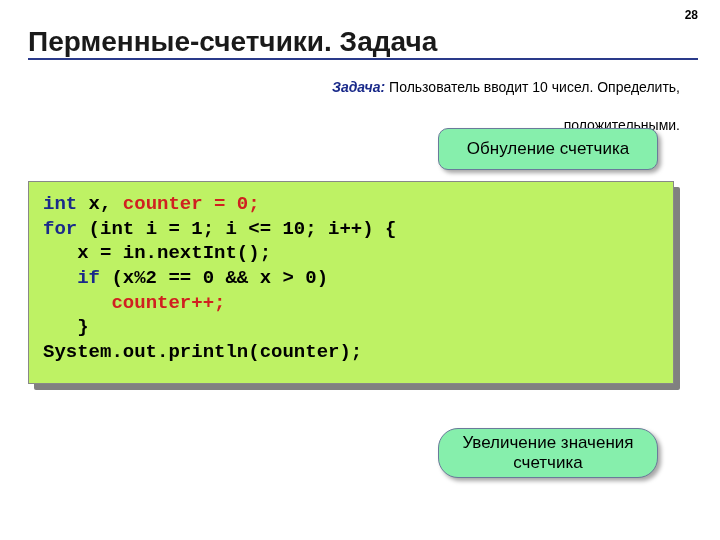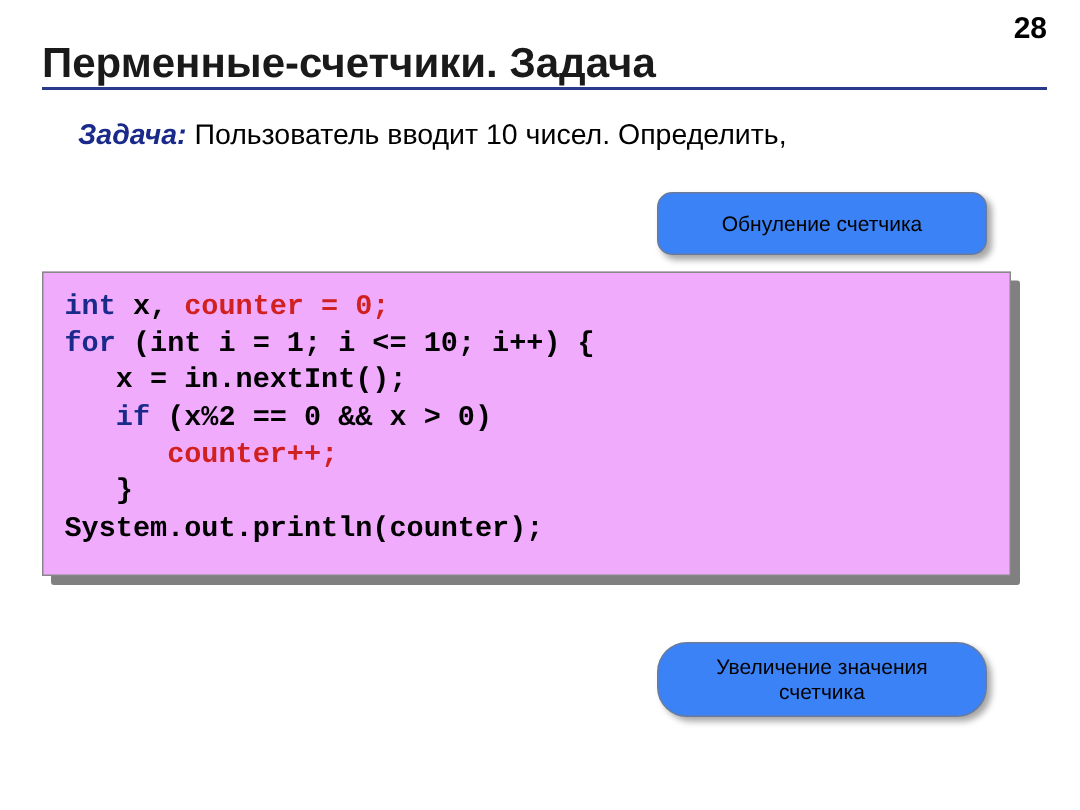--- a/index.html
+++ b/index.html
@@ -9,21 +9,21 @@
     height: 540px;
     background: #ffffff;
     font-family: Arial, Helvetica, sans-serif;
     position: relative;
     overflow: hidden;
   }
   .page-number {
     position: absolute;
     top: 8px;
     right: 22px;
-    font-size: 20px;
+    font-size: 12px;
     font-weight: bold;
     color: #000;
   }
   .title {
     position: absolute;
     top: 26px;
     left: 28px;
     font-size: 28px;
     font-weight: bold;
     color: #1a1a1a;
@@ -34,23 +34,24 @@
     left: 28px;
     right: 22px;
     height: 2px;
     background: #2a3a8a;
   }
   .task-text {
     position: absolute;
     top: 78px;
     left: 38px;
     right: 40px;
-    font-size: 19px;
+    font-size: 14px;
     line-height: 1.35;
     color: #000;
+    text-align: right;
   }
   .task-label {
     color: #1a2a8a;
     font-weight: bold;
     font-style: italic;
     margin-left: 14px;
   }
   .code-shadow {
     position: absolute;
     top: 187px;
@@ -59,39 +60,39 @@
     height: 203px;
     background: #808080;
     border-radius: 2px;
   }
   .code-block {
     position: absolute;
     top: 181px;
     left: 28px;
     width: 646px;
     height: 203px;
-    background: #f0abfc;
+    background: #bef264;
     border: 1px solid #888;
     padding: 10px 14px;
     font-family: "Courier New", monospace;
     font-size: 19px;
     font-weight: bold;
     line-height: 1.3;
     white-space: pre;
     color: #000;
   }
   .kw { color: #1a2a8a; font-weight: bold; }
   .hl { color: #d02020; font-weight: bold; }
   .callout {
     position: absolute;
-    background: #3b82f6;
+    background: #86efac;
     border: 1px solid #6a7a9a;
     border-radius: 10px;
     box-shadow: 3px 3px 4px rgba(0,0,0,0.35);
-    font-size: 14px;
+    font-size: 17px;
     text-align: center;
     color: #000;
     display: flex;
     align-items: center;
     justify-content: center;
     padding: 20px 10px;
   }
   .callout-1 {
     top: 128px;
     left: 438px;
@@ -111,20 +112,21 @@
 <body>
 
 <div class="page-number">28</div>
 
 <div class="title">Перменные-счетчики. Задача</div>
 <div class="title-underline"></div>
 
 <div class="task-text">
   <span class="task-label">Задача:</span><span> Пользователь вводит 10 чисел. Определить,</span><br>
   <br>
+  <span>положительными.</span>
 </div>
 
 <div class="callout callout-1">Обнуление счетчика</div>
 
 <div class="code-shadow"></div>
 <div class="code-block"><span class="kw">int</span><span> x, </span><span class="hl">counter = 0;</span>
 <span class="kw">for</span><span> (int i = 1; i &lt;= 10; i++) {</span>
 <span>   x = in.nextInt();</span>
 <span class="kw">   if</span><span> (x%2 == 0 &amp;&amp; x &gt; 0)</span>
 <span>      </span><span class="hl">counter++;</span>

